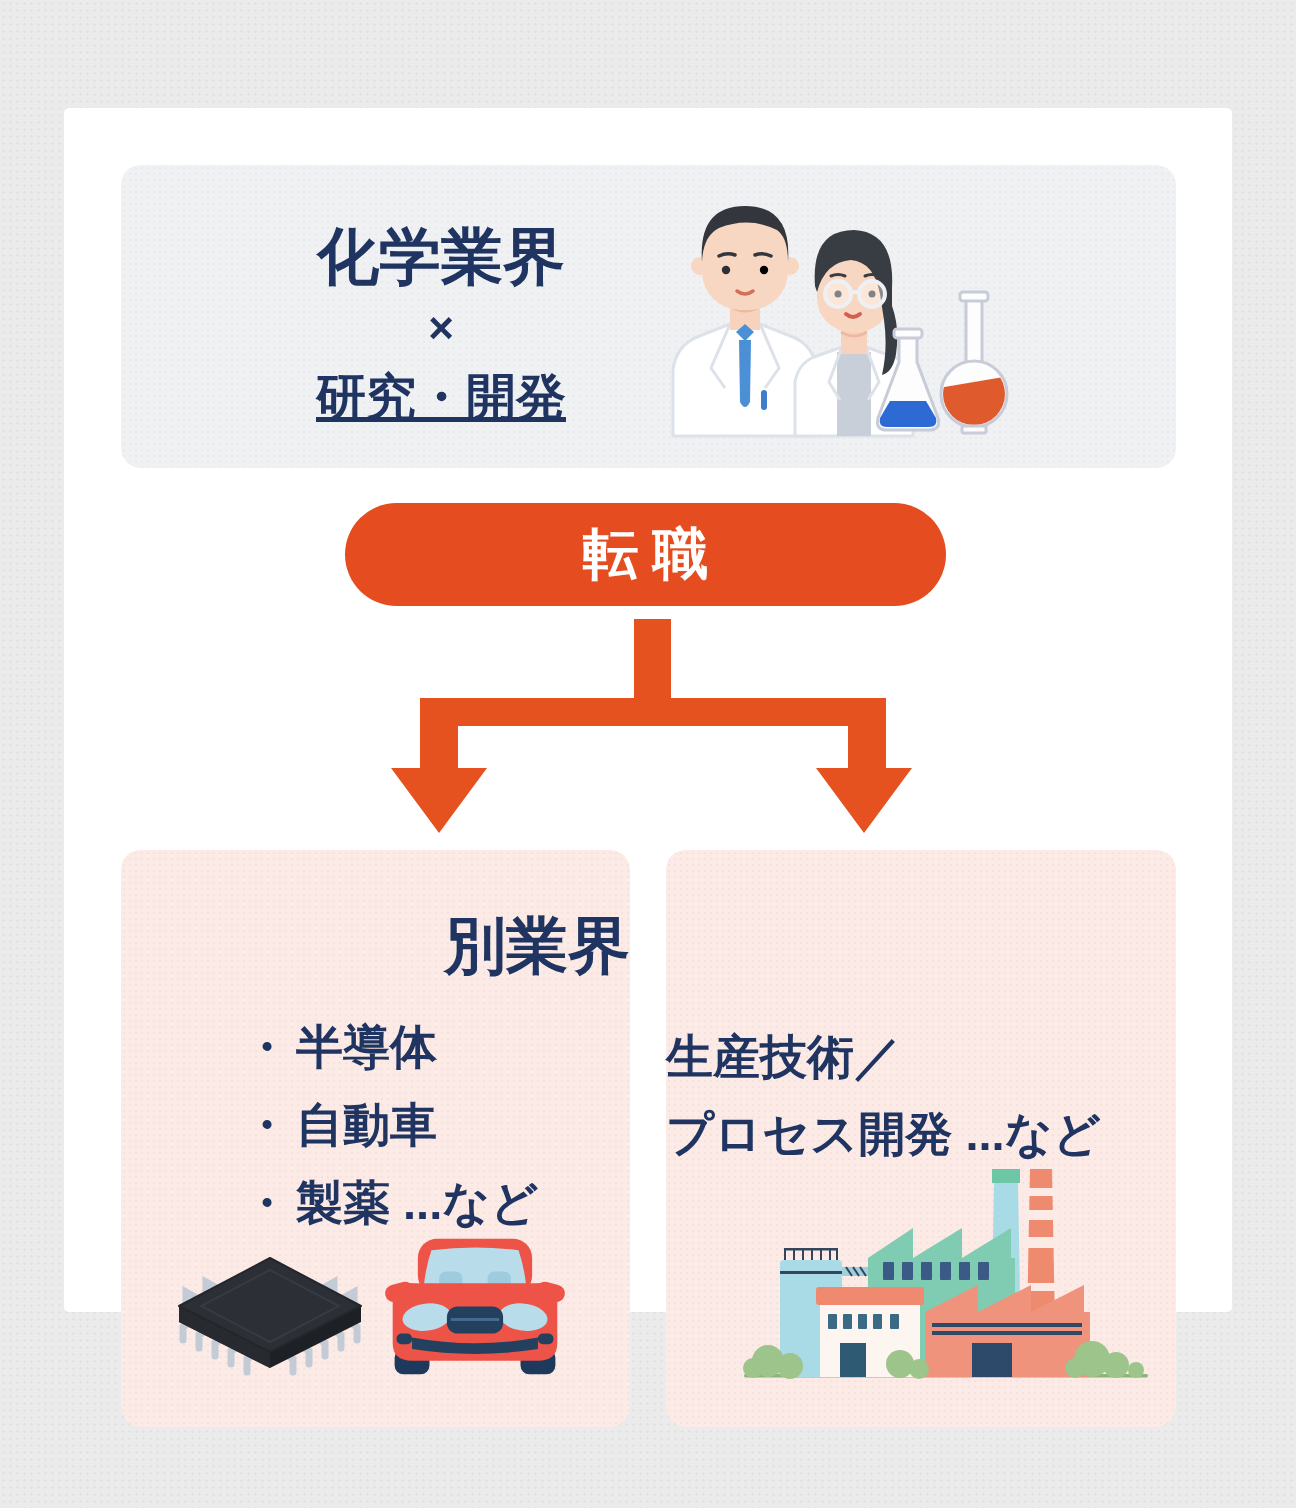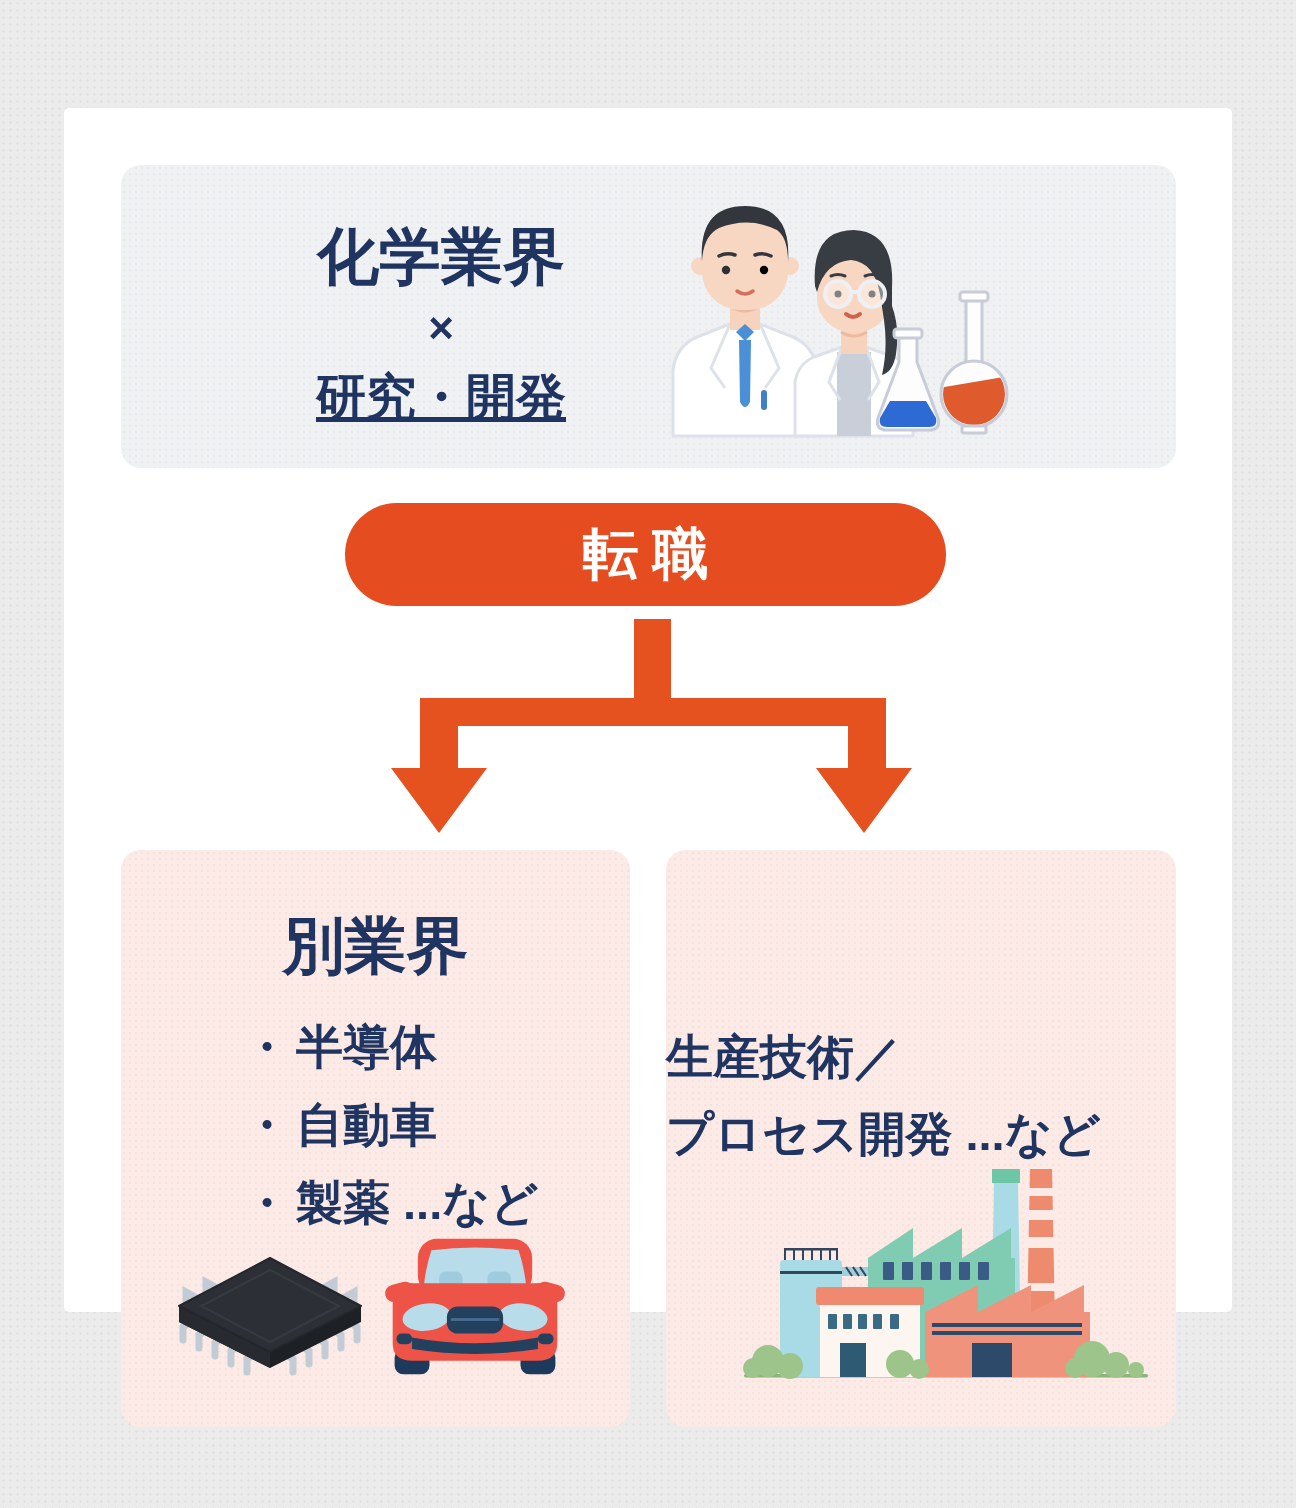--- a/index.html
+++ b/index.html
@@ -43,21 +43,21 @@
   
   .pinkbox{
     position:absolute;top:742px;height:577px;border-radius:20px;
     background-color:#fbeae5;
     background-image:radial-gradient(circle,rgba(214,150,130,0.10) 1px,transparent 1.2px);
     background-size:6px 6px;
   }
   .pinkbox.left{left:57px;width:509px;}
   .pinkbox.right{left:602px;width:510px;}
   .box-title{
-    position:absolute;top:62px;left:0;right:0;text-align:center;
+    position:absolute;top:62px;left:0;right:0;text-align:right;
     color:#1f3460;font-size:62px;font-weight:700;line-height:1.1;
   }
   .bullet-list{
     position:absolute;top:158px;left:122px;
     color:#1f3460;font-size:47px;font-weight:700;line-height:78px;
   }
   .bullet-row{display:flex;align-items:baseline;}
   .bullet-row .dot{margin-right:6px;}
   .desc{
     position:absolute;top:168px;left:0;right:0;text-align:left;

